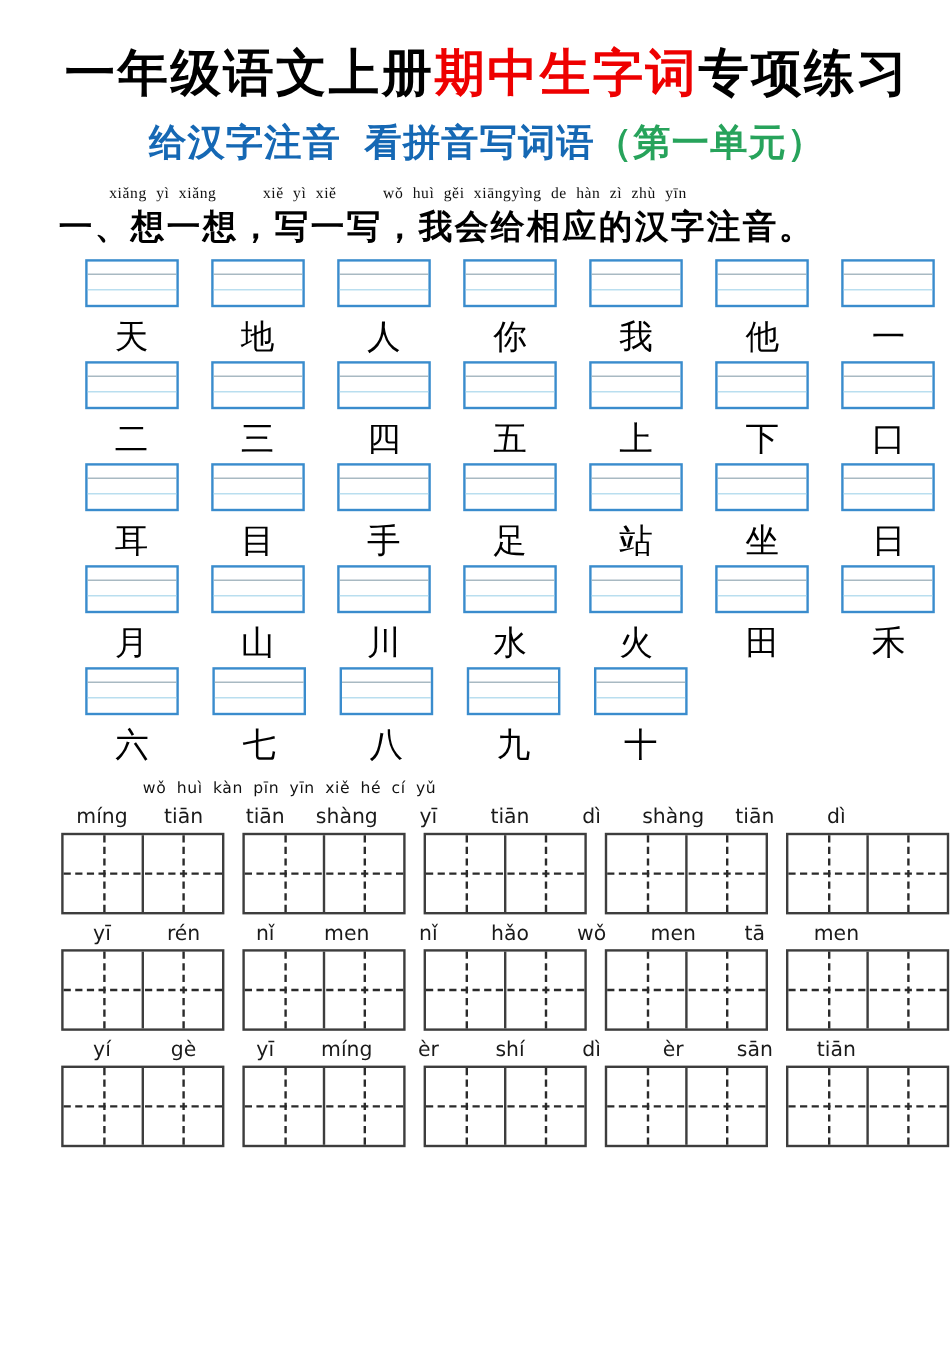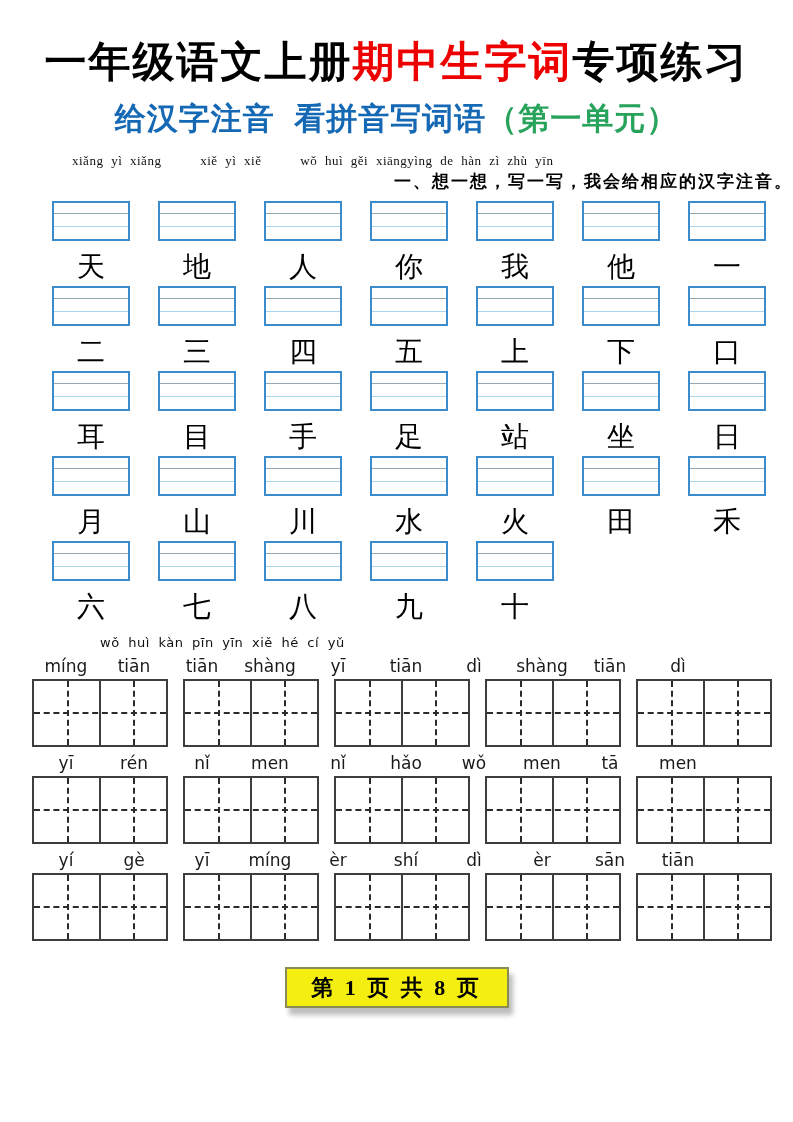--- a/index.html
+++ b/index.html
@@ -8,21 +8,21 @@
     --unit_green:#27a35b;
     --box_blue:#3a8ccd;
     --line_gray:#93a9b4;
     --line_lightblue:#a9d6ec;
     --footer_yellow:#f5ee11;
   }
   *{box-sizing:border-box;}
   html,body{margin:0;padding:0;background:#ffffff;}
   .page{
     width:793px;height:1122px;margin:0 auto;background:#fff;overflow:hidden;
-    font-family:"Liberation Sans",sans-serif;color:#000;position:relative;
+    font-family:"Liberation Sans",sans-serif;color:#000;position:relative;padding-left:19px;
   }
   .title{
     margin:38px 10px 0;text-align:center;
     font-size:42px;line-height:1.15;font-weight:900;letter-spacing:2px;
     font-family:"Liberation Serif","DejaVu Serif",serif;
   }
   .title .red{color:var(--title_red);}
   .subtitle{
     margin-top:12px;text-align:center;
     font-size:31px;font-weight:900;letter-spacing:1px;
@@ -31,23 +31,22 @@
   .subtitle .blue{color:var(--subtitle_blue);}
   .subtitle .green{color:var(--unit_green);}
 
   .sec-pinyin{
     font-family:"DejaVu Sans",sans-serif;font-size:13px;color:#111;
     white-space:pre;word-spacing:4px;letter-spacing:0.5px;
   }
   .s1p{margin:13px 0 0 72px;font-family:Liberation Serif, serif;}
   .s2p{margin:12px 0 0 100px;}
   .sec-heading{
-    font-size:17px;font-weight:bold;letter-spacing:2px;margin:1px 0 0 30px;
+    font-size:28px;font-weight:bold;letter-spacing:2px;margin:1px 0 0 30px;
     font-family:Liberation Sans, sans-serif;
-    text-align:right;
   }
 
   .s1grid{margin-top:8px;}
   .s1row{display:flex;padding-left:38px;margin-bottom:3px;}
   .s1col{width:106px;display:flex;flex-direction:column;align-items:center;}
   .pbox{
     width:78px;height:40px;border:2px solid var(--box_blue);
     position:relative;background:#fff;
   }
   .pbox::before,.pbox::after{content:"";position:absolute;left:0;right:0;height:0;}
@@ -412,17 +411,14 @@
         </div>
       <div class="block">
           <div class="vline vd d1"></div>
           <div class="vline vs"></div>
           <div class="vline vd d2"></div>
           <div class="hd"></div>
         </div>
     </div>
   </div>
 
-  <div class="footer">
-      <span>第 1 页 共 8 页</span>
-    </div>
 
 </div>
 
 </body></html>

